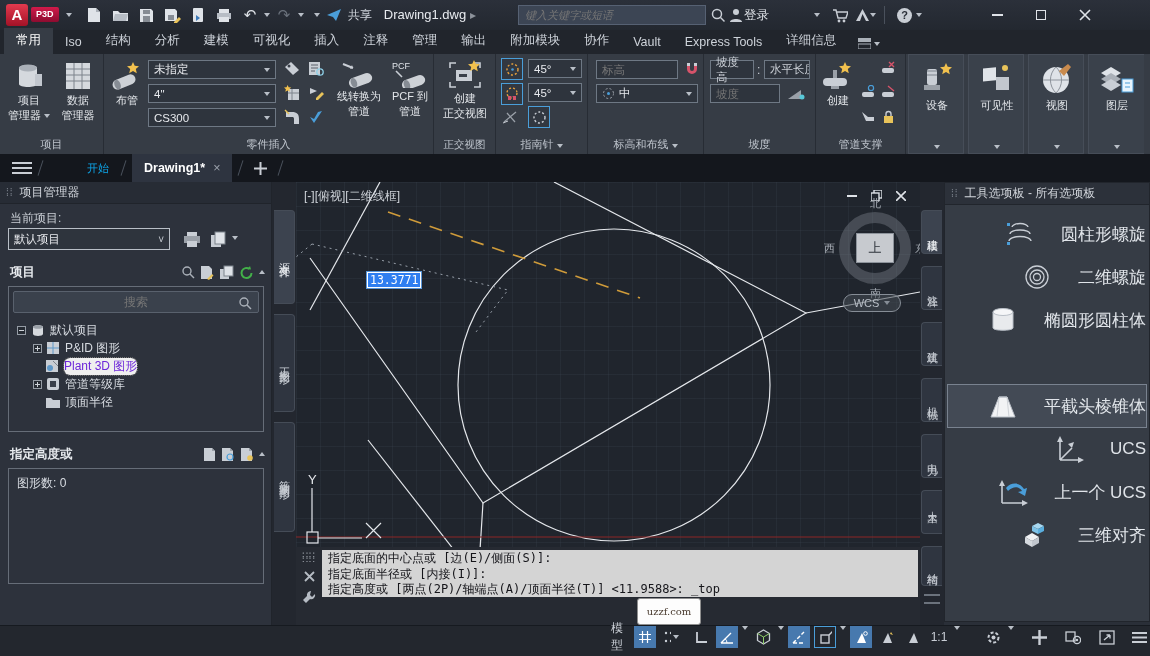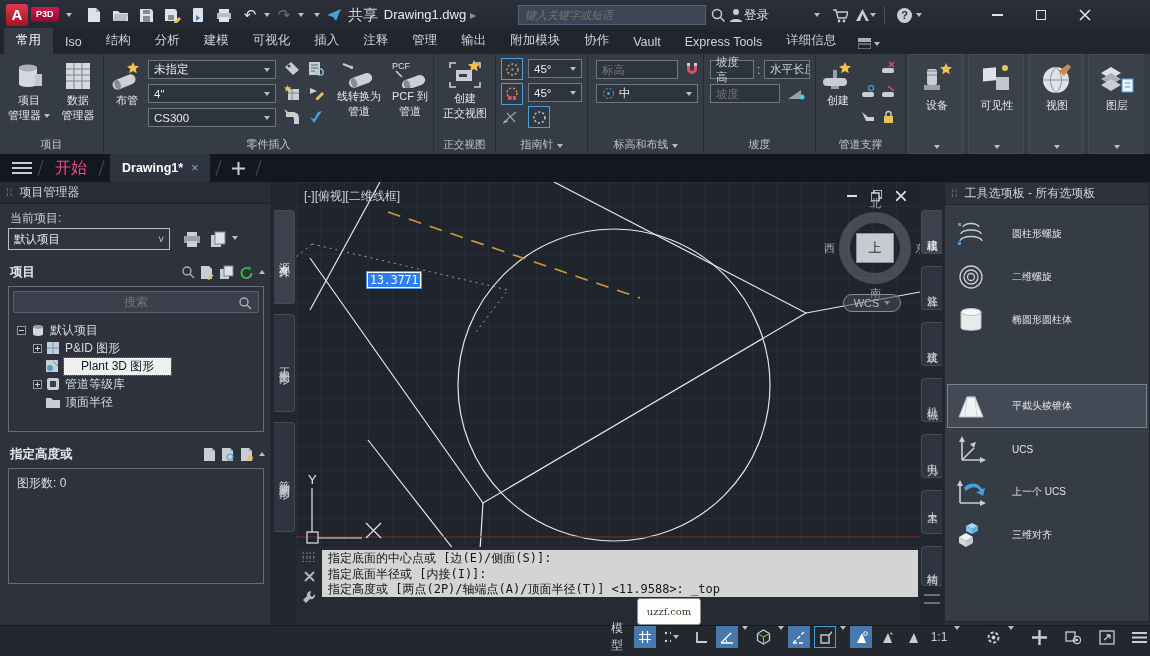--- a/index.html
+++ b/index.html
@@ -34,33 +34,33 @@
   .bigbtn{position:absolute;display:flex;flex-direction:column;align-items:center;gap:2px;color:#e3e6ea;font-size:11px;line-height:13px;text-align:center;}
   .combo{position:absolute;display:flex;align-items:center;background:#2e343d;border:1px solid #6e7884;height:19px;font-size:11.5px;color:#e8eaee;padding:0 5px;}
   .combo .car{margin-left:auto;}
   .sicon{position:absolute;width:20px;height:20px;display:flex;align-items:center;justify-content:center;}
   .togglebox{position:absolute;width:22px;height:22px;border:1px solid #4a9ed9;display:flex;align-items:center;justify-content:center;background:#323841;}
   .rpanel4{background:#3a414b;border:1px solid #464d58;}
 
   
   .ftabs{position:absolute;left:0;top:154px;width:1150px;height:28px;background:#14171d;display:flex;align-items:center;}
   .slash{width:1px;height:16px;background:#4a515c;transform:rotate(18deg);margin:0 8px;}
-  .ftab-start{color:#ec4899;font-size:16px;padding:0 6px;}
+  .ftab-start{color:#0ea5e9;font-size:11px;padding:0 6px;margin-left:32px;}
   .ftab-active{height:28px;background:#2e3440;color:#fff;font-weight:bold;font-size:12.5px;display:flex;align-items:center;gap:8px;padding:0 12px;}
   .ftab-active .x{color:#9aa1ab;font-weight:normal;}
 
   
   .pm{position:absolute;left:0;top:182px;width:272px;height:443px;background:#2d323c;border-right:1px solid #20242b;}
   .pm-h{position:absolute;left:0;top:0;width:100%;height:22px;background:#272c35;display:flex;align-items:center;padding-left:6px;gap:6px;color:#d2d6dc;font-size:12px;border-bottom:1px solid #20242b;}
   .grip{color:#7b828c;font-size:10px;letter-spacing:1px;}
   .pmbox{position:absolute;border:1px solid #666d78;}
   .searchbar{position:absolute;left:4px;top:4px;right:4px;height:22px;background:#3a414c;border:1px solid #59616d;border-radius:2px;}
   .searchbar input{width:100%;height:100%;background:transparent;border:none;outline:none;text-align:center;color:#a2a9b3;font-size:12px;font-family:"Liberation Sans",sans-serif;}
   .titem{display:flex;align-items:center;gap:4px;height:18px;font-size:12px;color:#d8dce2;white-space:nowrap;}
-  .titem .sel{background:#efefef;color:#0f172a;padding:0 17px;outline:1px dotted #777;}
+  .titem .sel{background:#efefef;color:#6d28d9;padding:0 0;outline:1px dotted #777;border-radius:6px;}
   .ebox{width:9px;height:9px;border:1px solid #959ca5;background:#262b33;position:relative;flex:none;}
   .ebox::before{content:"";position:absolute;left:1px;right:1px;top:3px;height:1px;background:#cdd2d8;}
   .ebox.plus::after{content:"";position:absolute;top:1px;bottom:1px;left:3px;width:1px;background:#cdd2d8;}
   .pmicons{display:flex;gap:5px;align-items:center;margin-left:auto;padding-right:6px;}
   .sect{font-weight:bold;color:#e6e9ed;font-size:12.5px;}
   
   .vstrip{position:absolute;top:182px;width:24px;height:443px;background:#23272f;}
   .vtab{position:absolute;left:2px;width:21px;background:#2f3540;border:1px solid #454c57;border-left:none;border-radius:0 4px 4px 0;writing-mode:vertical-rl;text-orientation:upright;display:flex;align-items:center;justify-content:center;font-size:11px;color:#c6cbd2;letter-spacing:2px;}
   .vtab.active{background:#3c434f;color:#e8ebef;}
   .vtabR{border:1px solid #454c57;border-right:none;border-radius:4px 0 0 4px;left:1px;}
@@ -81,21 +81,21 @@
 
   
   .cmd{position:absolute;left:296px;top:547px;width:624px;height:78px;background:#262a32;}
   .cmd-hist{position:absolute;left:26px;top:3px;width:596px;height:47px;background:#d4d4d4;color:#15151a;font-family:"DejaVu Sans Mono",monospace;font-size:12px;line-height:15.5px;padding:1px 6px;white-space:pre;}
   .cmd-act{position:absolute;left:28px;top:52px;width:594px;height:20px;background:#f7f7f7;color:#111;font-family:"DejaVu Sans Mono",monospace;font-size:12px;display:flex;align-items:center;gap:4px;padding:0 4px;}
   .cmd-icons{position:absolute;left:0;top:0;width:26px;height:78px;display:flex;flex-direction:column;align-items:center;gap:8px;padding-top:6px;color:#aab0b8;}
 
   
   .tp{position:absolute;left:944px;top:182px;width:206px;height:440px;background:#363c45;border:1px solid #21252c;}
   .tp-h{height:22px;background:#2c313a;display:flex;align-items:center;gap:6px;padding-left:6px;font-size:12px;color:#d2d6dc;border-bottom:1px solid #21252c;}
-  .tpi{position:absolute;left:3px;width:198px;height:42px;display:flex;align-items:center;gap:26px;padding-left:8px;font-size:10px;color:#e0e4e9;}
+  .tpi{position:absolute;left:3px;width:198px;height:42px;display:flex;align-items:center;gap:26px;padding-left:8px;font-size:17px;color:#e0e4e9;justify-content:flex-end;}
   .tpi.hover{background:#434a55;outline:1px solid #79828f;}
 
   
   .sbar{position:absolute;left:0;top:625px;width:1150px;height:31px;background:#23272e;border-top:1px solid #161a20;display:flex;align-items:flex-start;gap:4px;padding-left:608px;}
   .sit{height:22px;min-width:22px;display:flex;align-items:center;justify-content:center;gap:2px;padding:0 3px;color:#c9ced5;font-size:12px;}
   .sit.on{background:#4779ae;color:#fff;}
   .sit.border{border:1px solid #4a9ed9;}
 
   .watermark{position:absolute;left:637px;top:598px;width:64px;height:27px;background:#fdfdfd;border:1px solid #8f8f8f;border-radius:3px;color:#4a3c30;font-size:10px;font-family:"DejaVu Serif",serif;display:flex;align-items:center;justify-content:center;z-index:30;}
 </style>
@@ -165,21 +165,21 @@
       <span class="tico" style="color:#dfe3e8;font-size:15px">↶</span>
         <span class="car"></span>
       <span class="tico" style="color:#6b727c;font-size:15px">↷</span>
         <span class="car"></span>
       <span class="car" style="margin-left:8px"></span>
       <span class="tico">
           <svg width="16" height="14">
             <path d="M1 7L15 1 10 13 7 9z" fill="#4a9ed9"></path>
           </svg>
         </span>
-      <span style="color:#cfd4db;font-size:15px">共享</span>
+      <span style="color:#cfd4db;font-size:12px">共享</span>
     </div>
     <div class="ttl">Drawing1.dwg</div>
     <span class="abs" style="left:470px;top:8px;color:#8d939b">▸</span>
     <div class="tsearch"><input placeholder="键入关键字或短语" style=""></div>
     <span class="tico abs" style="left:706px;top:4px">
         <svg width="15" height="15">
           <circle cx="6" cy="6" r="4.5" fill="none" stroke="#c9ced5" stroke-width="1.5"></circle>
           <path d="M9.5 9.5l4 4" stroke="#c9ced5" stroke-width="1.5"></path>
         </svg>
       </span>

